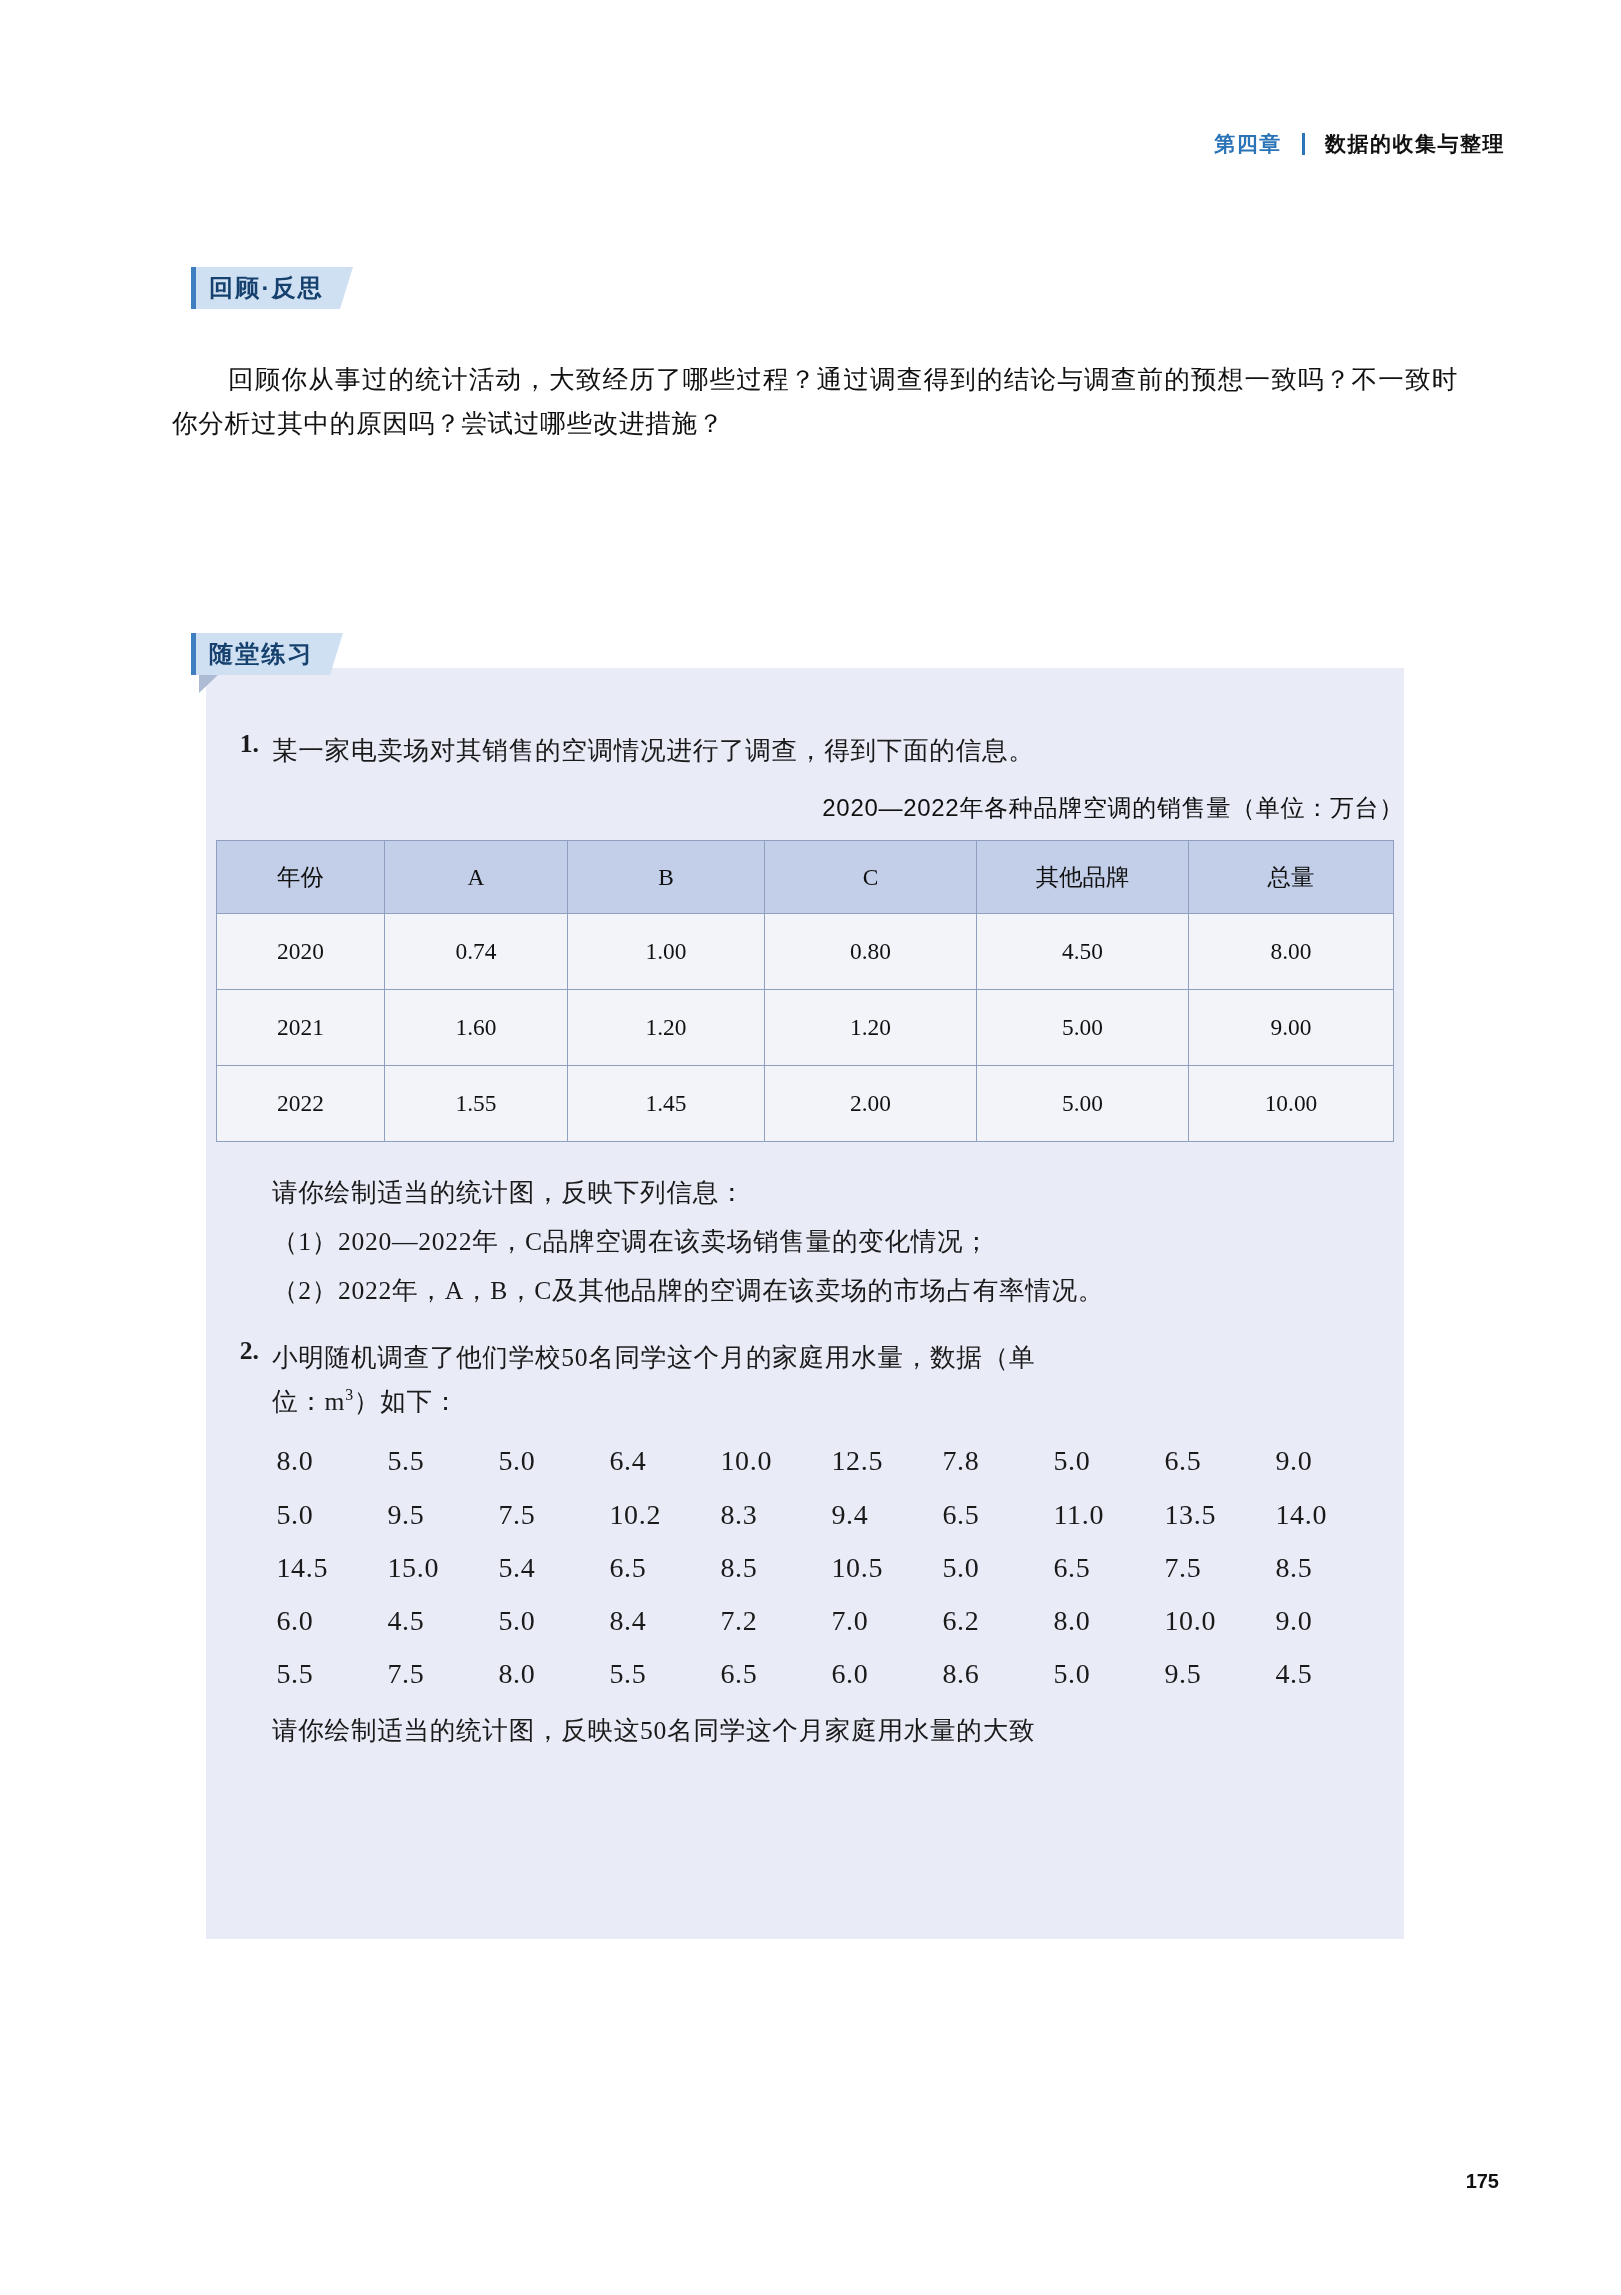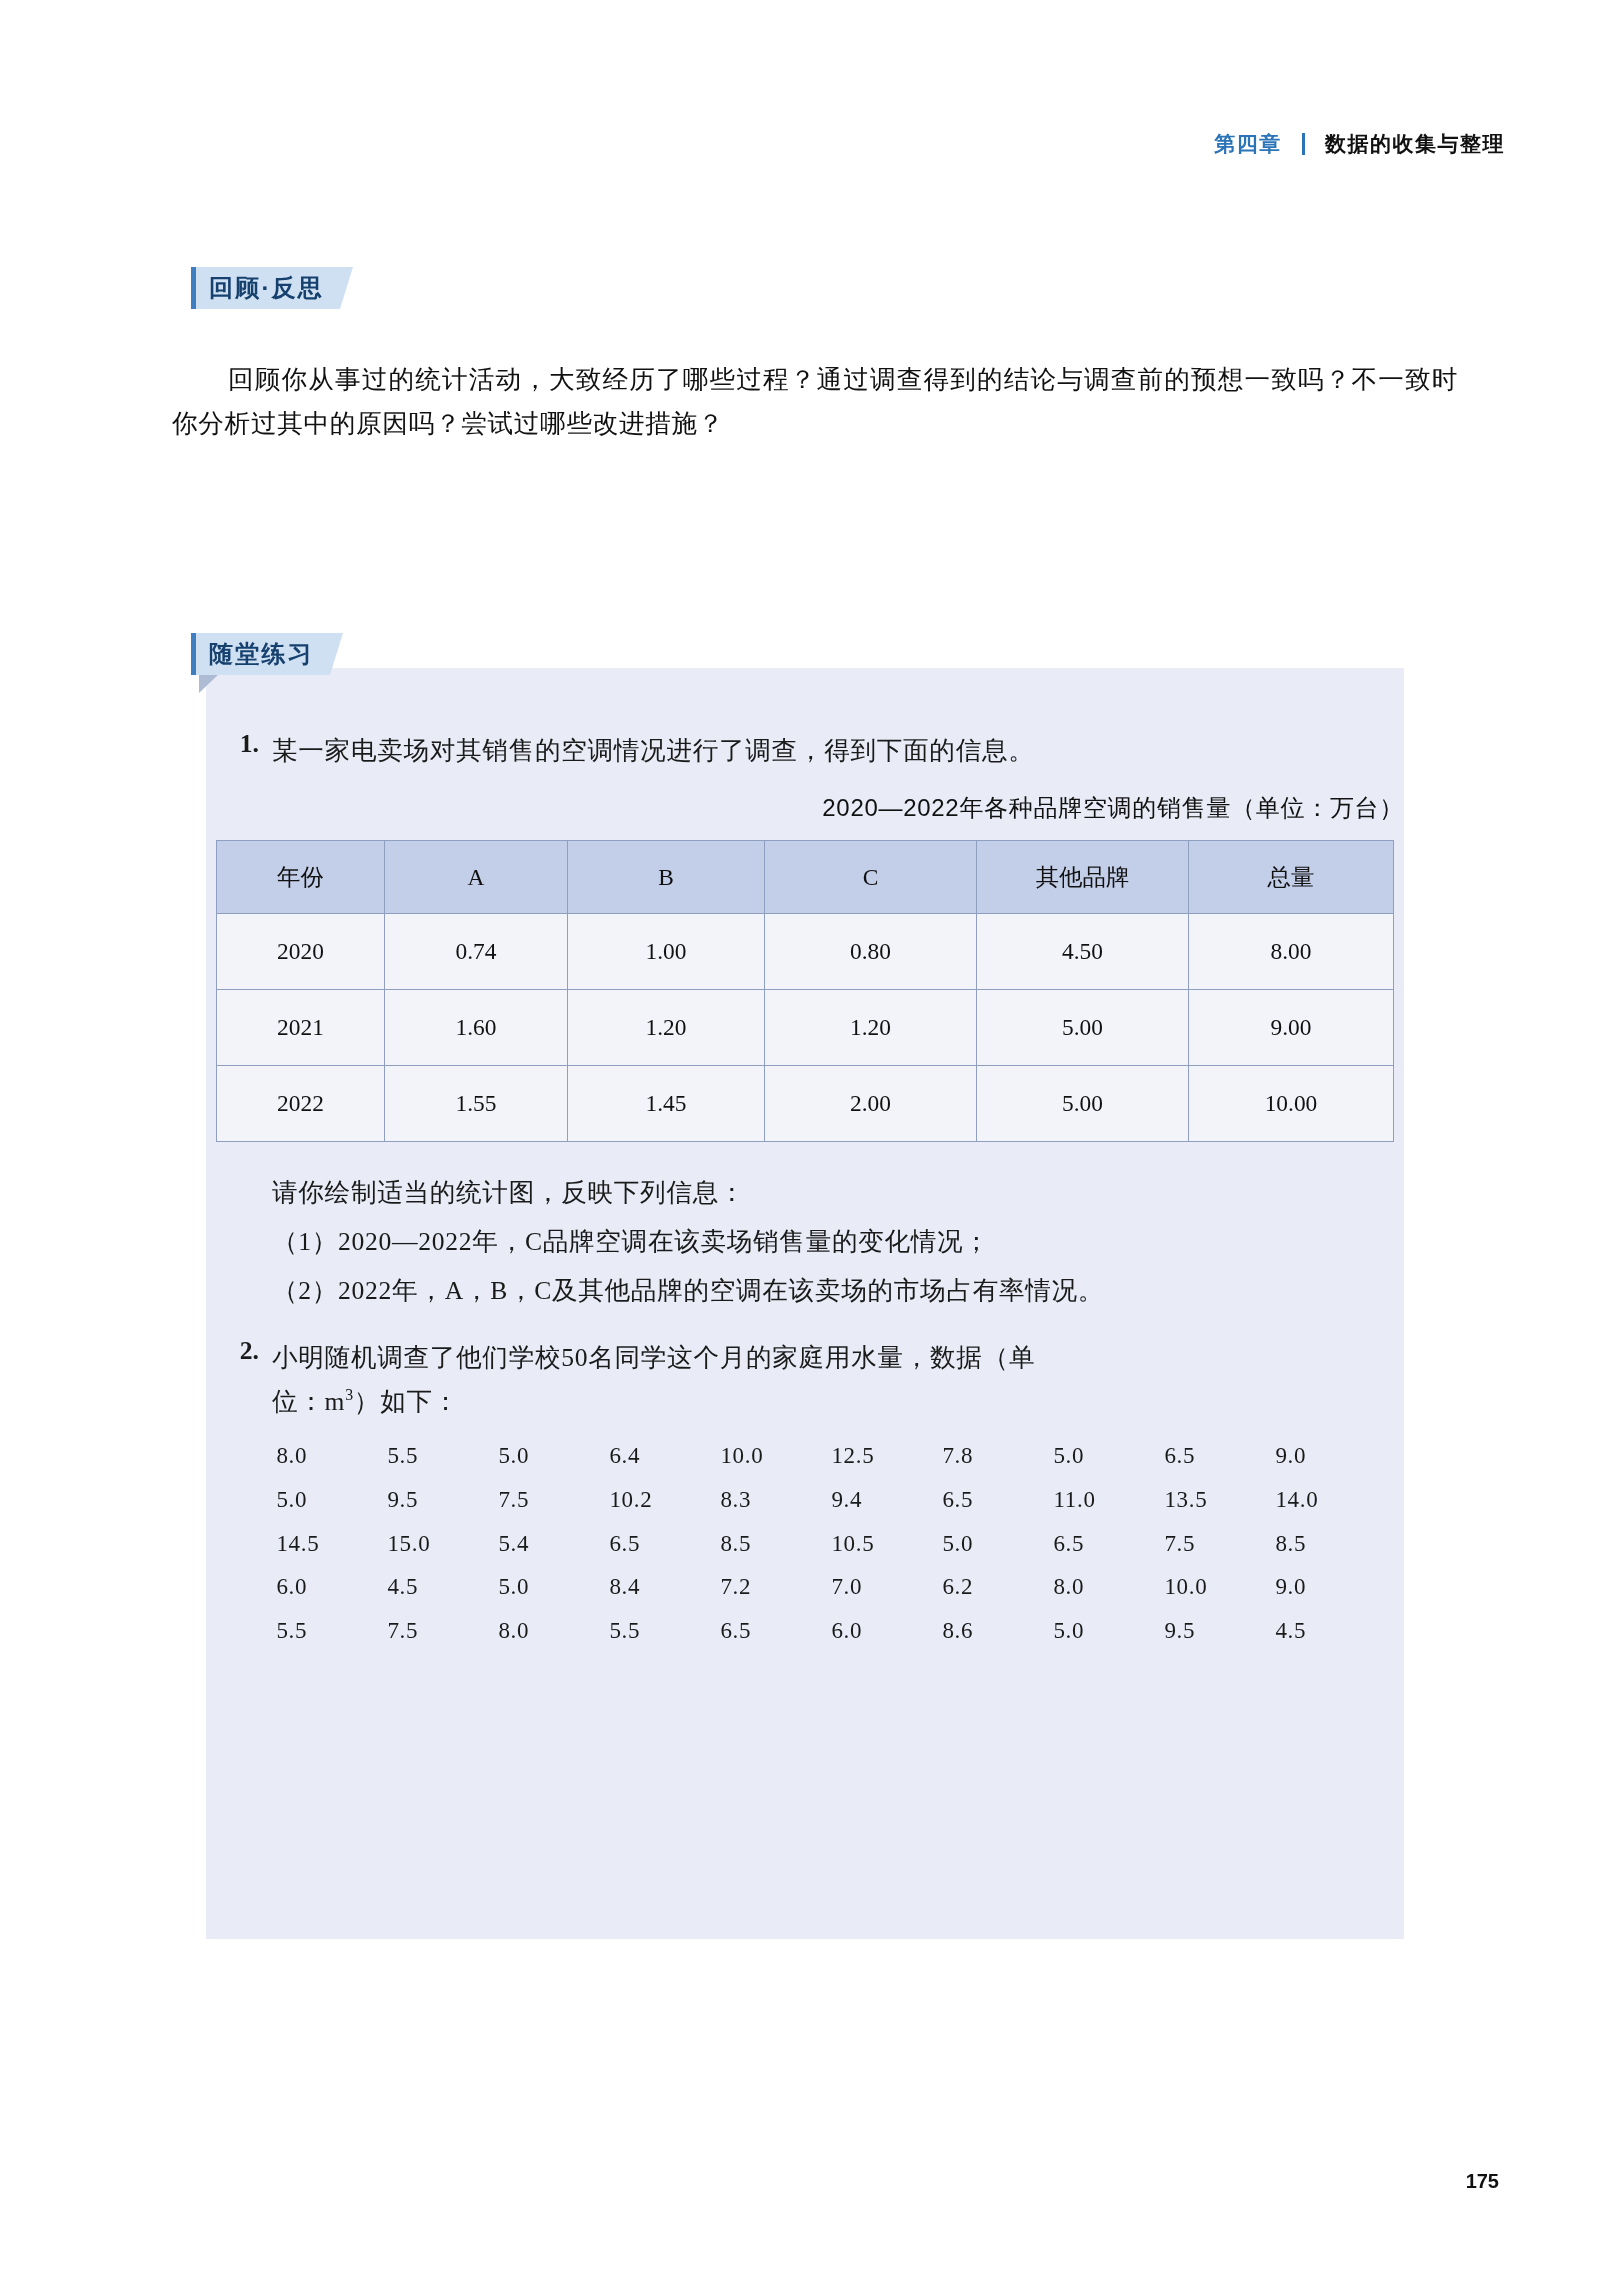--- a/index.html
+++ b/index.html
@@ -205,21 +205,21 @@
   #after-table { margin-top: 29px; }
 
   #q2 { margin-top: 22px; padding-left: 25px; padding-right: 29px; }
 
   .numbers {
     margin-top: 10.2px;
     margin-left: 4.4px;
   }
   .numbers .nrow {
     display: flex;
-    font-size: 23px;
+    font-size: 28px;
     font-family: "Liberation Serif", serif;
     line-height: 1.9;
     justify-content: space-between;
   }
   .numbers .nrow span {
     width: 111px;
     flex: none;
     text-align: left;
   }
 
@@ -388,20 +388,21 @@
             <span>5.5</span>
             <span>6.5</span>
             <span>6.0</span>
             <span>8.6</span>
             <span>5.0</span>
             <span>9.5</span>
             <span>4.5</span>
           </div>
         </div>
 
+        <div class="q2-tail">请你绘制适当的统计图，反映这50名同学这个月家庭用水量的大致</div>
       </div>
     </div>
 
   </div>
 
   <div class="page-num">175</div>
 </div>
 
 
 </body></html>

